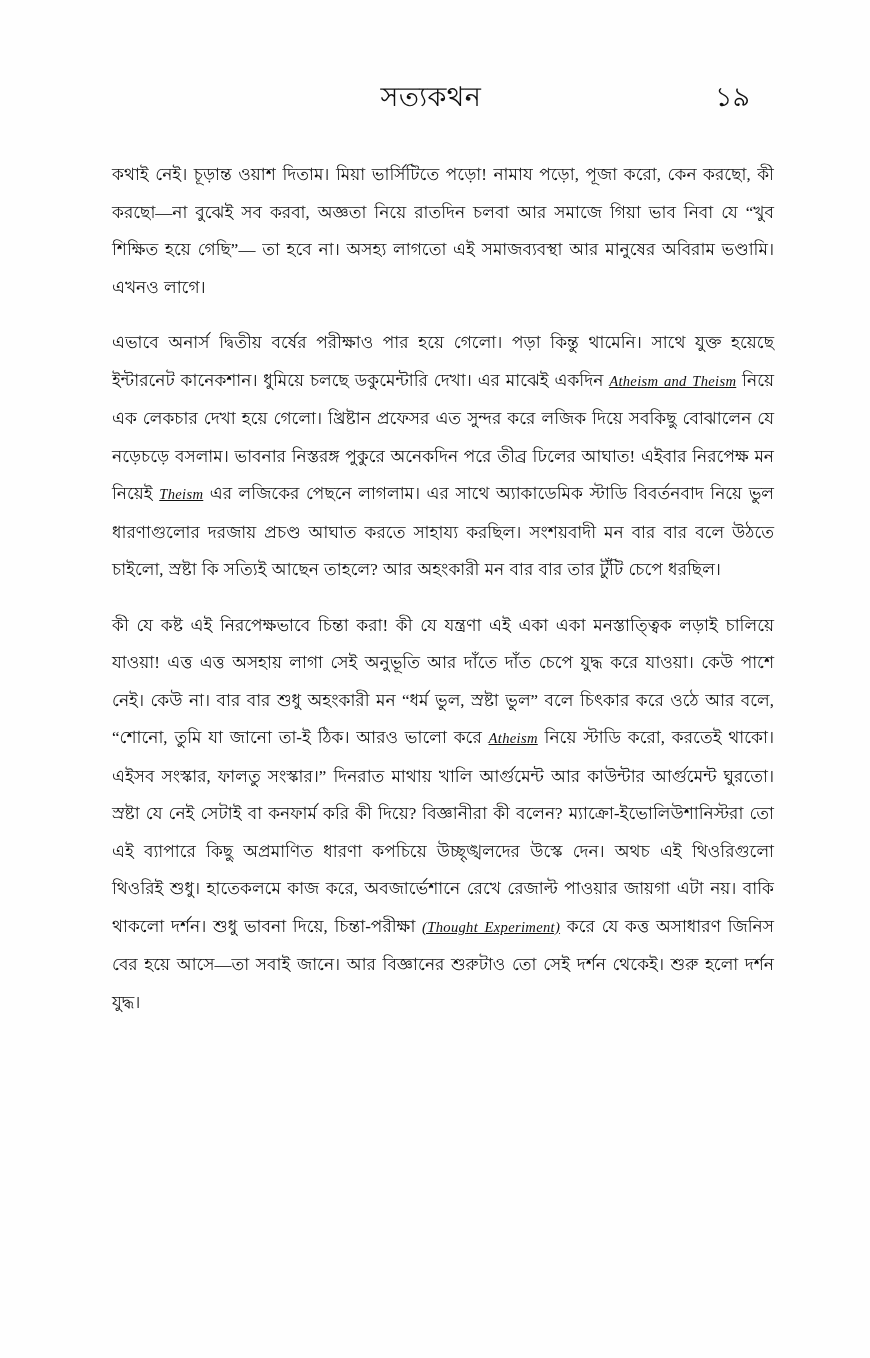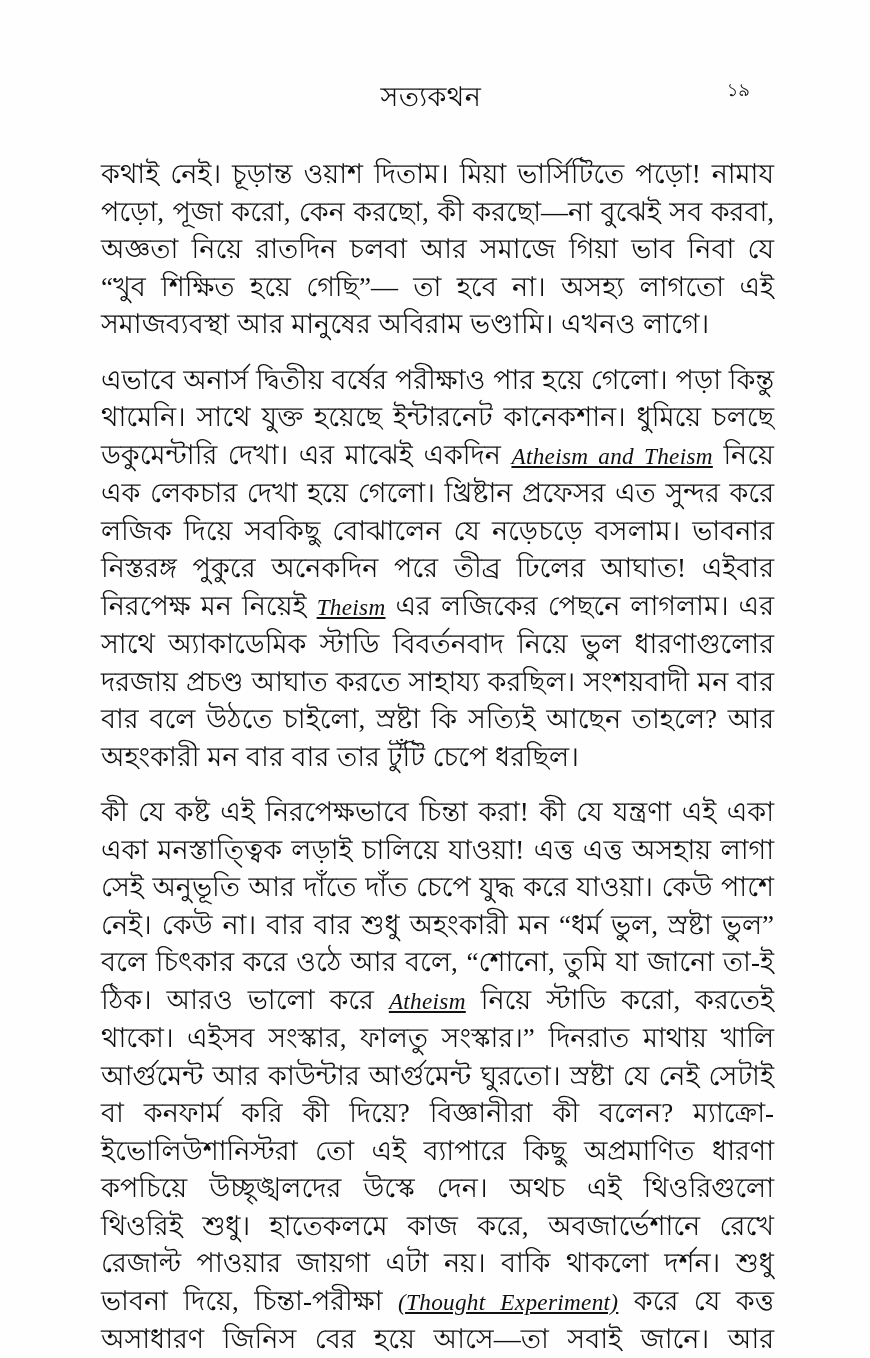--- a/index.html
+++ b/index.html
@@ -36,28 +36,28 @@
     left: 0;
     right: 12px;
     text-align: center;
     font-size: 27px;
     letter-spacing: 0.5px;
   }
   .page-number {
     position: absolute;
     right: 24px;
     top: 0;
-    font-size: 18px;
+    font-size: 27px;
   }
   .page-body {
     text-align: justify;
   }
   .para {
-    margin: 0 0 18px 1px;
-    font-size: 27px;
+    margin: 0 0 18px 12px;
+    font-size: 17px;
     line-height: 37.5px;
     text-align: justify;
     text-justify: inter-word;
     word-spacing: 1px;
   }
   .para:last-child { margin-bottom: 0; }
   .bn { font-style: normal; }
   .latin-italic {
     font-style: italic;
     font-size: 0.86em;

